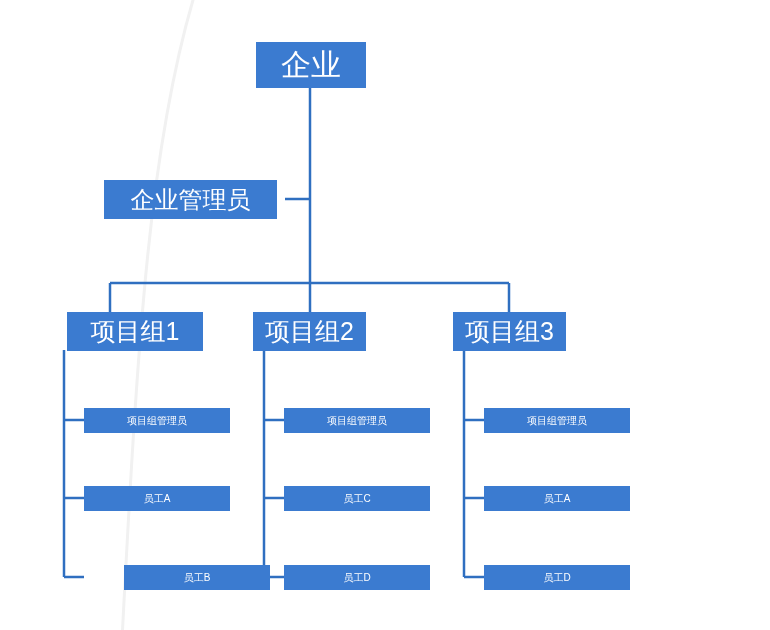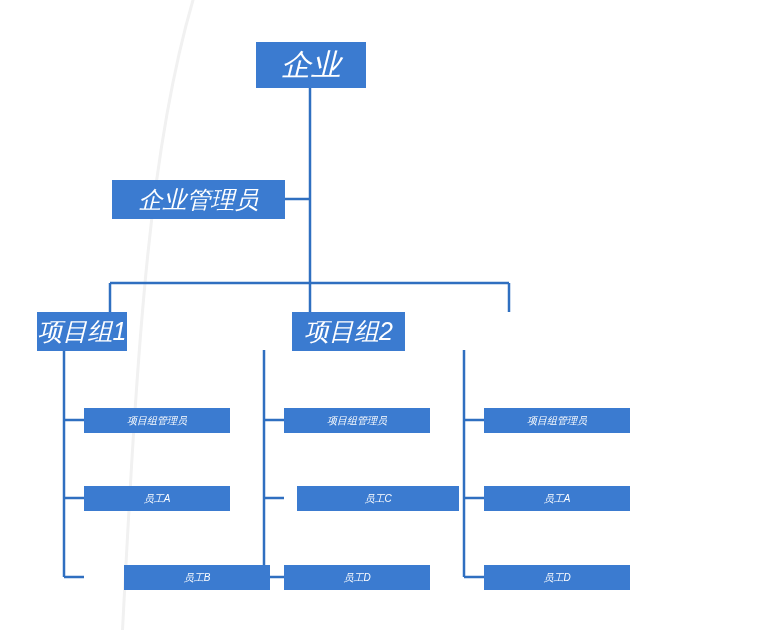--- a/index.html
+++ b/index.html
@@ -9,21 +9,20 @@
   }
   body {
     font-family: "Liberation Sans", "DejaVu Sans", sans-serif;
   }
   #canvas {
     position: relative;
     width: 770px;
     height: 630px;
     background: #ffffff;
     overflow: hidden;
-    font-style: italic;
   }
   #watermark {
     position: absolute;
     left: 0; top: 0;
     width: 770px;
     height: 630px;
     pointer-events: none;
   }
   #lines {
     position: absolute;
@@ -93,50 +92,53 @@
       <path d="M 464 420 L 484 420"></path>
       <path d="M 464 498 L 484 498"></path>
       <path d="M 464 577 L 484 577"></path>
     </g>
   </svg>
 
   <div class="node root" style="left:256px; top:42px; width:110px; height:46px;">
     <span>企业</span>
   </div>
 
-  <div class="node admin" style="left:112px; top:180px; width:173px; height:39px;">
+  <div class="node admin" style="left:104px; top:180px; width:173px; height:39px;">
     <span>企业管理员</span>
   </div>
 
-  <div class="node group" style="left:37px; top:312px; width:90px; height:39px;">
+  <div class="node group" style="left:67px; top:312px; width:136px; height:39px;">
     <span>项目组1</span>
   </div>
   <div class="node leaf" style="left:84px; top:408px; width:146px; height:25px;">
     <span>项目组管理员</span>
   </div>
   <div class="node leaf" style="left:84px; top:486px; width:146px; height:25px;">
     <span>员工A</span>
   </div>
   <div class="node leaf" style="left:84px; top:565px; width:146px; height:25px;margin-left:40px;">
     <span>员工B</span>
   </div>
 
-  <div class="node group" style="left:253px; top:312px; width:113px; height:39px;margin-left:39px;">
+  <div class="node group" style="left:253px; top:312px; width:113px; height:39px;">
     <span>项目组2</span>
   </div>
   <div class="node leaf" style="left:284px; top:408px; width:146px; height:25px;">
     <span>项目组管理员</span>
   </div>
-  <div class="node leaf" style="left:297px; top:486px; width:162px; height:25px;">
+  <div class="node leaf" style="left:284px; top:486px; width:146px; height:25px;">
     <span>员工C</span>
   </div>
   <div class="node leaf" style="left:284px; top:565px; width:146px; height:25px;">
     <span>员工D</span>
   </div>
 
+  <div class="node group" style="left:453px; top:312px; width:113px; height:39px;">
+    <span>项目组3</span>
+  </div>
   <div class="node leaf" style="left:484px; top:408px; width:146px; height:25px;">
     <span>项目组管理员</span>
   </div>
   <div class="node leaf" style="left:484px; top:486px; width:146px; height:25px;">
     <span>员工A</span>
   </div>
   <div class="node leaf" style="left:484px; top:565px; width:146px; height:25px;">
     <span>员工D</span>
   </div>
 

